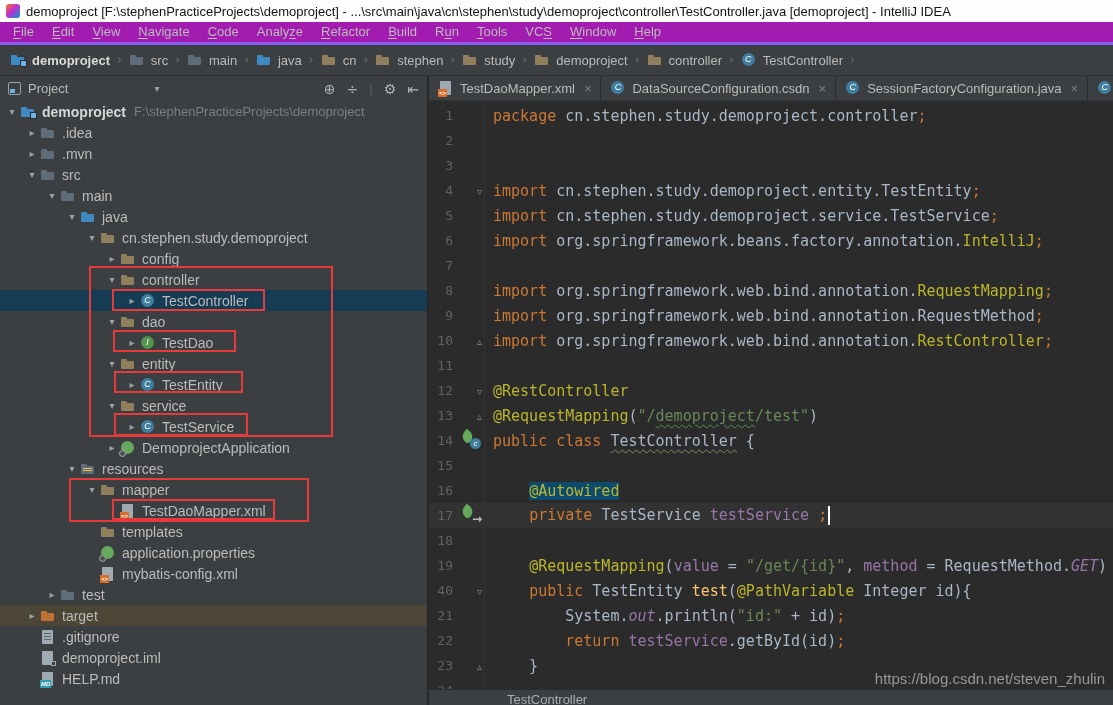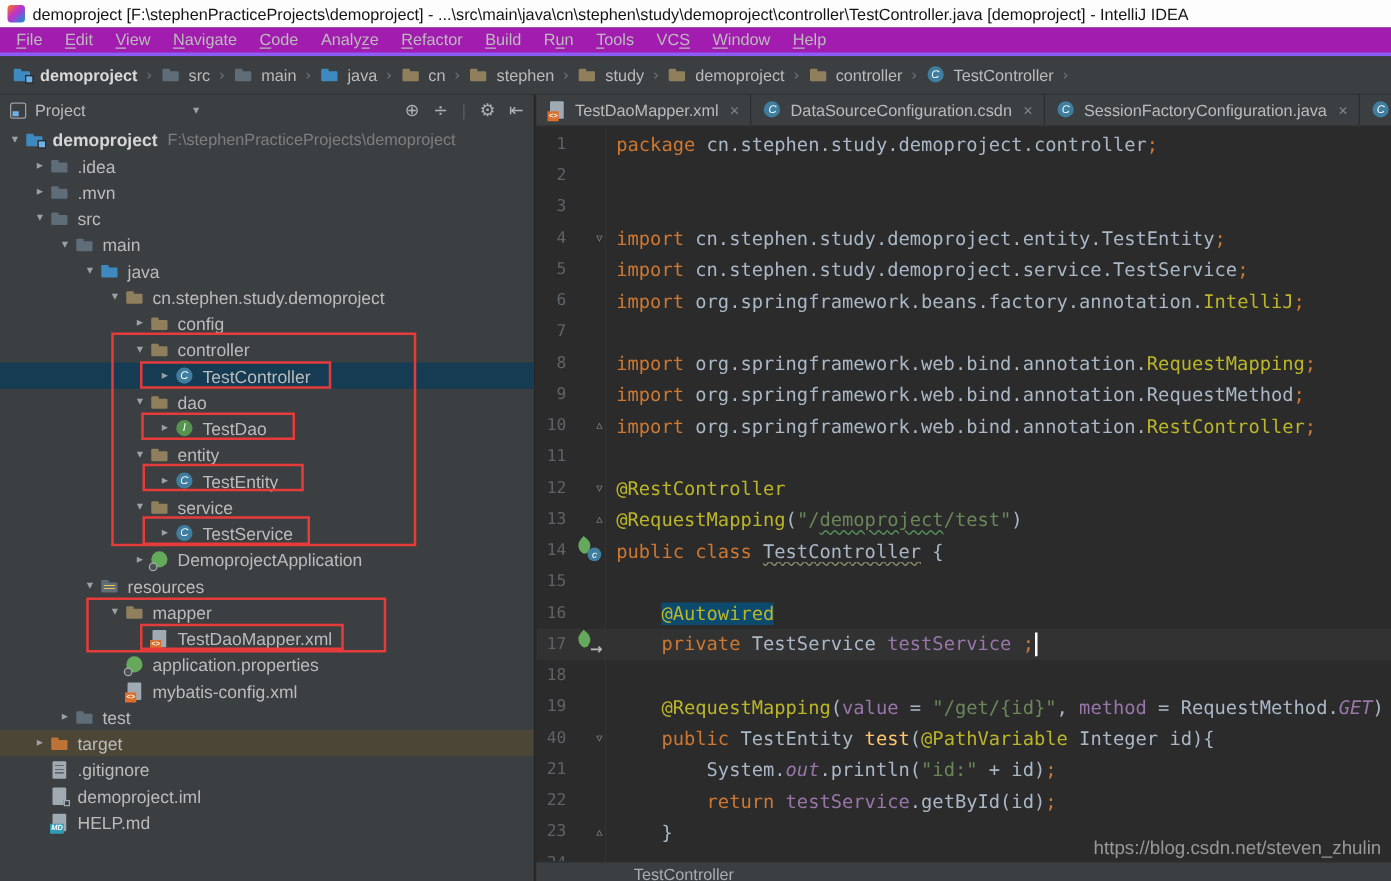--- a/index.html
+++ b/index.html
@@ -351,20 +351,28 @@
       <div class="tree-row" style="padding-left: 104px;">
         <span class="tree-arrow"></span>
         <span class="ic">
           <i class="page"></i>
           <i class="badge b-xml">&lt;&gt;</i>
         </span>
         <span class="tree-label">TestDaoMapper.xml</span>
       </div>
       <div class="tree-row" style="padding-left: 84px;">
         <span class="tree-arrow"></span>
+        <span class="ic col-pkg">
+          <i class="ft"></i>
+          <i class="fb"></i>
+        </span>
+        <span class="tree-label">templates</span>
+      </div>
+      <div class="tree-row" style="padding-left: 84px;">
+        <span class="tree-arrow"></span>
         <span class="ic">
           <i class="leafc"></i>
           <i class="gear-dot"></i>
         </span>
         <span class="tree-label">application.properties</span>
       </div>
       <div class="tree-row" style="padding-left: 84px;">
         <span class="tree-arrow"></span>
         <span class="ic">
           <i class="page"></i>

